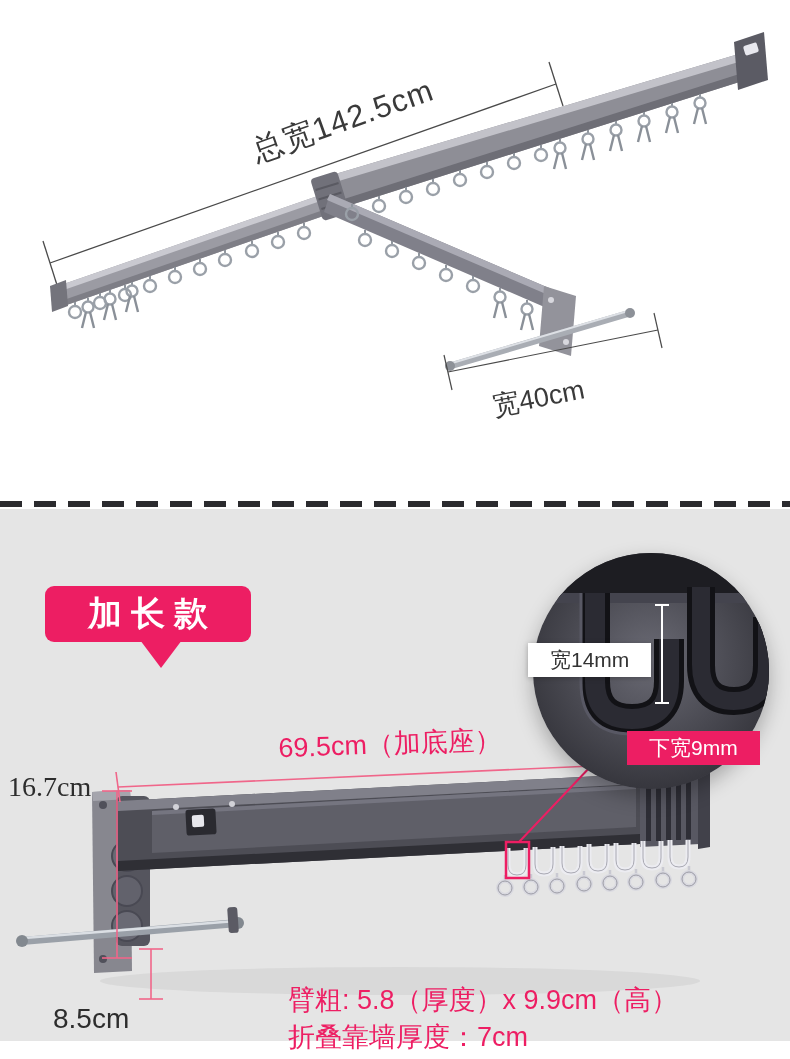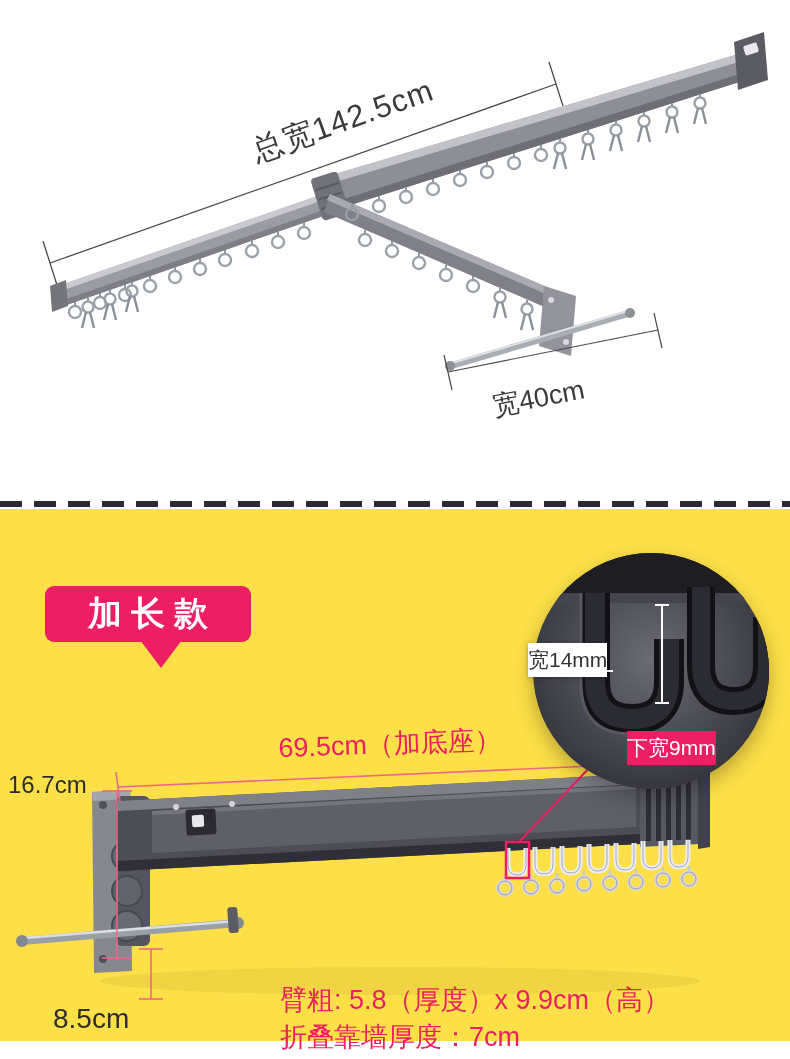--- a/index.html
+++ b/index.html
@@ -9,21 +9,21 @@
     font-family:"Liberation Sans","DejaVu Sans",sans-serif;
     --accent:#ed1e63;
     --measure:#f0668a;
   }
   #top-section{position:absolute;left:0;top:0;width:790px;height:500px;background:#fff;}
   #divider{
     position:absolute;left:0;top:499px;width:790px;height:10px;
     background-image:repeating-linear-gradient(90deg,#2b2b2e 0 22px,transparent 22px 34px);
     background-size:100% 6px;background-repeat:no-repeat;background-position:center;
   }
-  #bottom-section{position:absolute;left:0;top:509px;width:790px;height:532px;background:#fde047;}
+  #bottom-section{position:absolute;left:0;top:509px;width:790px;height:532px;background:#e5e5e5;}
   svg{position:absolute;left:0;top:0;}
 
   .dim-label{position:absolute;color:#3a3a3a;white-space:nowrap;}
   #label-total{left:248px;top:100px;font-size:31px;letter-spacing:1px;transform:rotate(-19.5deg);}
   #label-arm{left:492px;top:380px;font-size:27px;transform:rotate(-11deg);}
 
   #badge{
     position:absolute;left:45px;top:77px;width:206px;height:56px;
     background:var(--accent);border-radius:9px;color:#fff;
     font-size:34px;font-weight:bold;letter-spacing:9px;text-indent:9px;
@@ -32,30 +32,30 @@
   #badge-arrow{
     position:absolute;left:140px;top:131px;width:0;height:0;
     border-left:21px solid transparent;border-right:21px solid transparent;
     border-top:28px solid var(--accent);
   }
 
   #inset-circle{
     position:absolute;left:533px;top:44px;width:236px;height:236px;
     border-radius:50%;overflow:hidden;box-shadow:0 8px 20px rgba(0,0,0,.28);
   }
-  .tag{position:absolute;font-size:21px;padding:3px 0;white-space:nowrap;z-index:5;}
+  .tag{position:absolute;font-size:21px;padding:3px 22px;white-space:nowrap;z-index:5;}
   #tag-width{left:528px;top:134px;background:#ffffff;color:#333;box-shadow:0 1px 5px rgba(0,0,0,.25);}
   #tag-height{left:666px;top:126px;background:var(--accent);color:#fff;}
   #tag-bwidth{left:627px;top:222px;background:var(--accent);color:#fff;}
 
   #label-length{position:absolute;left:170px;top:217px;width:440px;text-align:center;
     font-size:27px;color:var(--accent);transform:rotate(-2.2deg);white-space:nowrap;}
-  #label-height{position:absolute;left:8px;top:262px;font-size:24px;color:#2d2d2d;white-space:nowrap;}
+  #label-height{position:absolute;left:8px;top:262px;font-size:28px;color:#2d2d2d;white-space:nowrap;font-family:Liberation Serif, serif;}
   #label-base{position:absolute;left:53px;top:494px;font-size:28px;color:#2d2d2d;white-space:nowrap;}
-  #specs{position:absolute;left:280px;top:473px;font-size:27px;color:var(--accent);line-height:37px;white-space:nowrap;}
+  #specs{position:absolute;left:288px;top:473px;font-size:27px;color:var(--accent);line-height:37px;white-space:nowrap;}
 </style>
 </head>
 <body>
 
 <div id="top-section">
   <svg width="790" height="500" viewBox="0 0 790 500" xmlns="http://www.w3.org/2000/svg" xmlns:xlink="http://www.w3.org/1999/xlink">
     <defs>
       <g id="ring">
         <line x1="0" y1="0" x2="0" y2="4" stroke="#90969e" stroke-width="2"></line>
         <circle cx="0" cy="10" r="6" fill="none" stroke="#9aa0a8" stroke-width="2.4"></circle>

